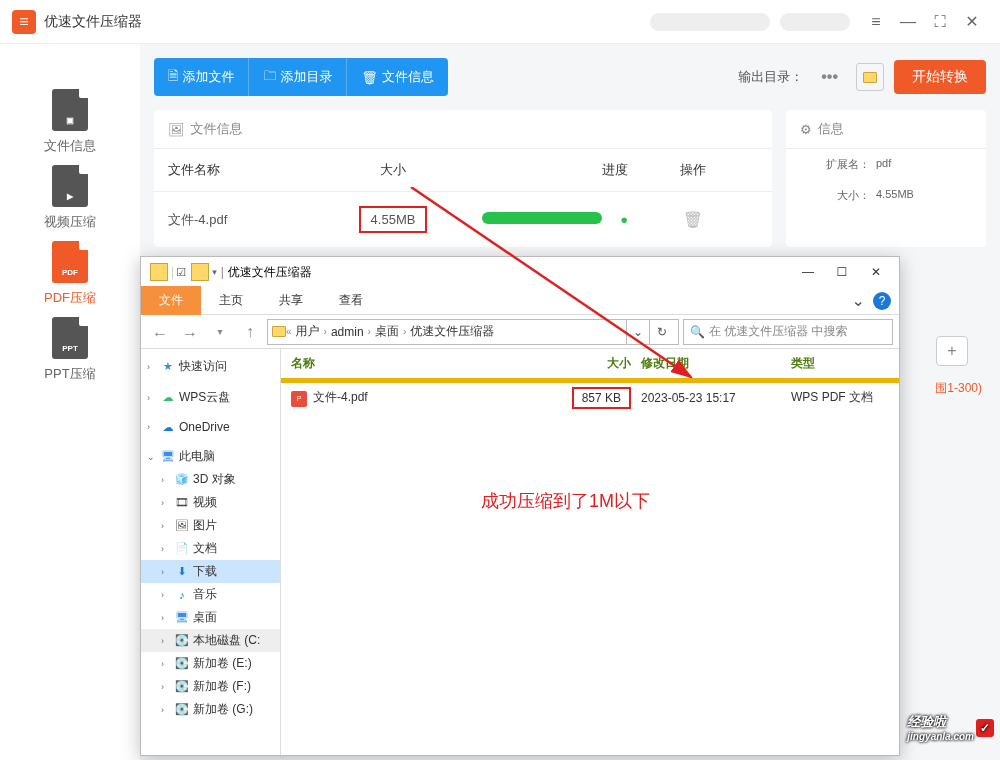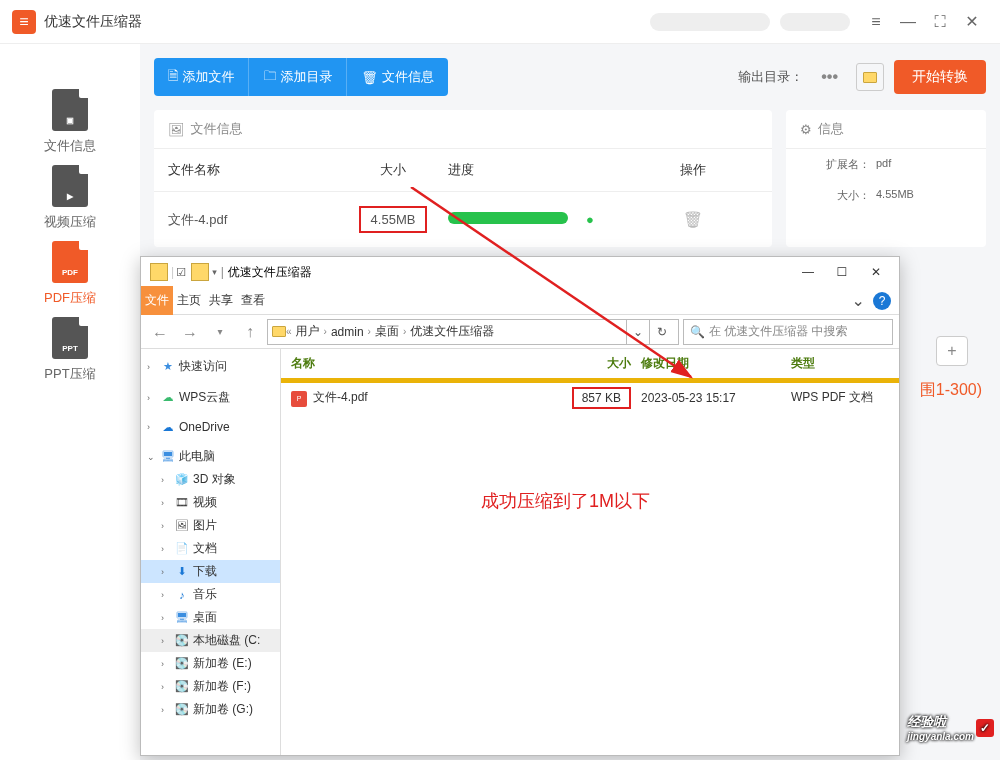--- a/index.html
+++ b/index.html
@@ -26,39 +26,39 @@
 .out-input { width: 160px; padding: 6px 8px; border: 1px solid #ccc; border-radius: 3px; font-size: 12px; color: #666; }
 .dots-btn { padding: 4px 8px; color: #888; cursor: pointer; font-weight: bold; }
 .fld-btn { width: 28px; height: 28px; border: 1px solid #ccc; border-radius: 3px; display: flex; align-items: center; justify-content: center; cursor: pointer; }
 .start-btn { background: #f05a28; color: #fff; padding: 8px 18px; border-radius: 4px; font-size: 14px; cursor: pointer; }
 .body-row { display: flex; gap: 14px; }
 .file-panel { flex: 1; background: #fff; border-radius: 4px; }
 .panel-head { padding: 10px 14px; color: #888; font-size: 13px; display: flex; align-items: center; gap: 6px; border-bottom: 1px solid #eee; }
 .tbl-head { display: flex; padding: 12px 14px; color: #333; font-size: 13px; border-bottom: 1px solid #eee; }
 .c-name { width: 170px; }
 .c-size { width: 110px; text-align: center; }
-.c-prog { width: 180px; text-align: left; }
+.c-prog { width: 180px; text-align: right; }
 .c-op { flex: 1; text-align: center; }
 .tbl-row { display: flex; align-items: center; padding: 14px; font-size: 13px; color: #555; }
 .size-box { display: inline-block; padding: 4px 10px; }
 .red-box { border: 2px solid #e02020; }
 .prog-bar { width: 120px; height: 12px; background: #27c24c; border-radius: 6px; display: inline-block; }
 .check { color: #27c24c; margin-left: 18px; }
 .trash { color: #bbb; cursor: pointer; font-size: 16px; }
 .info-panel { width: 200px; background: #fff; border-radius: 4px; }
 .info-row { padding: 8px 14px; font-size: 11px; color: #666; display: flex; }
 .info-row .k { width: 70px; text-align: right; margin-right: 6px; }
 
 .explorer { position: absolute; left: 140px; top: 256px; width: 760px; height: 500px; background: #fff; border: 1px solid #bbb; box-shadow: 0 4px 18px rgba(0,0,0,0.25); z-index: 10; }
 .ex-title { height: 30px; display: flex; align-items: center; padding: 0 6px; font-size: 12px; }
 .ex-ic { width: 18px; height: 18px; background: #ffd869; border: 1px solid #caa53e; margin: 0 3px; }
 .ex-title .sep { color: #888; margin: 0 4px; }
 .ex-winbtn { width: 34px; height: 24px; display: flex; align-items: center; justify-content: center; cursor: pointer; color: #333; }
 .ex-ribbon { height: 28px; display: flex; align-items: center; background: #fff; border-bottom: 1px solid #ddd; }
-.rib-tab { padding: 6px 4px; font-size: 12px; color: #333; cursor: pointer; }
+.rib-tab { padding: 6px 18px; font-size: 12px; color: #333; cursor: pointer; }
 .rib-tab.orange { background: #f7903c; color: #fff; }
 .rib-help { margin-left: auto; width: 18px; height: 18px; border-radius: 50%; background: #1a78d6; color: #fff; font-size: 12px; display: flex; align-items: center; justify-content: center; margin-right: 8px; }
 .ex-addr { height: 34px; display: flex; align-items: center; padding: 4px 6px; gap: 4px; border-bottom: 1px solid #ddd; }
 .nav-btn { width: 26px; height: 26px; display: flex; align-items: center; justify-content: center; color: #888; cursor: pointer; }
 .addr-bar { flex: 1; border: 1px solid #bbb; height: 26px; display: flex; align-items: center; font-size: 12px; color: #333; padding: 0 4px; }
 .crumb { padding: 0 4px; }
 .chev { color: #888; font-size: 10px; }
 .refresh { width: 26px; border-left: 1px solid #bbb; height: 100%; display: flex; align-items: center; justify-content: center; color: #555; }
 .search-bar { width: 210px; border: 1px solid #bbb; height: 26px; display: flex; align-items: center; font-size: 12px; color: #888; padding: 0 6px; gap: 4px; }
 .ex-body { display: flex; height: calc(100% - 92px); }
@@ -72,21 +72,21 @@
 .lc-name { width: 270px; }
 .lc-size { width: 80px; text-align: right; padding-right: 10px; }
 .lc-date { width: 150px; }
 .lc-type { flex: 1; }
 .lst-row { display: flex; padding: 6px 10px; color: #333; align-items: center; }
 .pdf-ic { width: 16px; height: 16px; background: #e74c3c; border-radius: 2px; margin-right: 6px; display: inline-flex; align-items: center; justify-content: center; color: #fff; font-size: 7px; }
 .result-box { border: 2px solid #e02020; padding: 2px 8px; }
 .msg { position: absolute; color: #e02020; font-size: 18px; left: 200px; top: 140px; }
 .arrow-svg { position: absolute; left: 120px; top: -70px; width: 450px; height: 220px; pointer-events: none; z-index: 5; }
 .plus-btn { position: absolute; right: 32px; top: 292px; width: 32px; height: 30px; border: 1px solid #ccc; border-radius: 4px; display: flex; align-items: center; justify-content: center; color: #888; background: #fff; }
-.range-txt { position: absolute; right: 18px; top: 336px; font-size: 16px; color: #f05a28; }
+.range-txt { position: absolute; right: 18px; top: 336px; font-size: 12px; color: #f05a28; }
 .watermark { position: absolute; right: 6px; bottom: 18px; z-index: 20; font-size: 13px; color: #fff; text-shadow: 0 0 3px #000, 0 0 3px #000; font-style: italic; font-weight: bold; display:flex; align-items:center; gap:2px;}
 .watermark .chk { width:18px; height:18px; background:#e02020; color:#fff; border-radius:3px; display:flex;align-items:center;justify-content:center; font-style:normal; font-size:12px;}
 .fld-small { width:14px; height:11px; background:#ffd869; border:1px solid #caa53e; border-radius:1px;}
 .blur-pill { width:120px; height:18px; border-radius:9px; background:#eee; margin-right:10px; }
 </style>
 </head>
 <body>
 
 <div class="titlebar">
   <div class="app-logo">≡</div>

